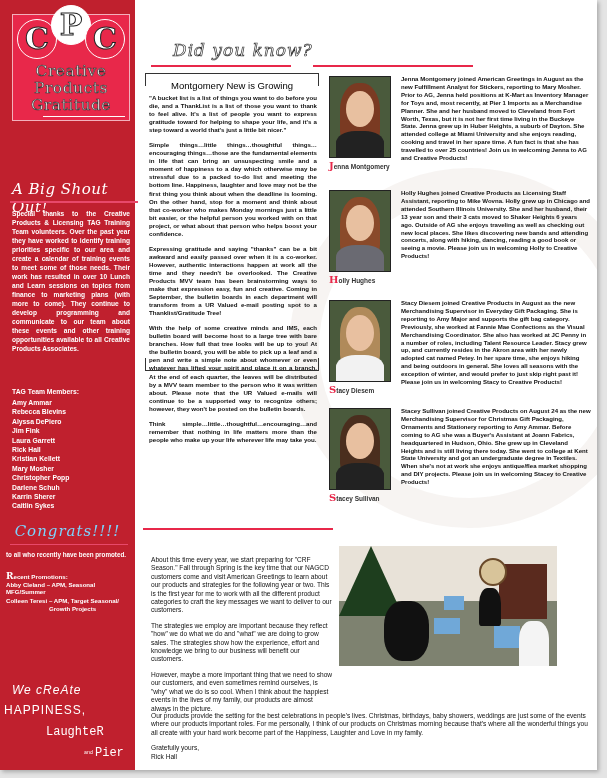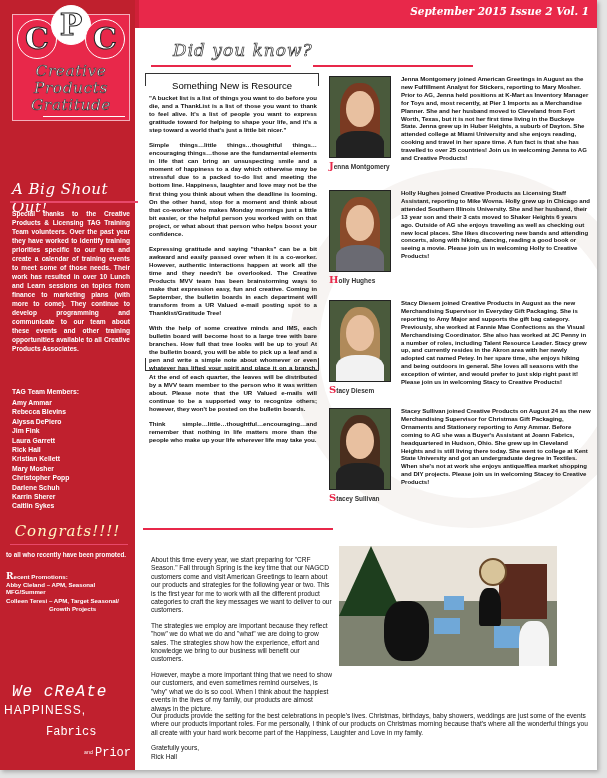--- a/index.html
+++ b/index.html
@@ -2,36 +2,36 @@
 <html><head>
 <meta charset="utf-8">
 <style>
   html, body { margin: 0; padding: 0; }
   body { width: 607px; height: 778px; background: #e4e4e4; position: relative; overflow: hidden; font-family: "Liberation Sans", sans-serif; }
   .page { position: absolute; left: 0; top: 0; width: 597px; height: 770px; background: #ffffff; box-shadow: 2px 2px 4px rgba(0,0,0,0.25); overflow: hidden; }
   .sidebar { position: absolute; left: 0; top: 0; width: 135px; height: 770px; background: #c0202e; color: #fff; }
   .logo-box { position: absolute; left: 12px; top: 14px; width: 116px; height: 105px; background: #e8284a; border: 1px solid #f3b0bc; }
   .logo-circle { position: absolute; top: -4px; width: 38px; height: 38px; border-radius: 50%; background: #e8284a; border: 1.5px solid #fff; text-align: center; line-height: 38px; font-family: "DejaVu Serif", serif; font-size: 30px; font-weight: bold; color: #fff; -webkit-text-stroke: 1px #222; }
   .logo-circle.mid { background: #fff; color: #fff; top: -10px; }
-  .logo-title { position: absolute; left: 4px; top: 48px; width: 108px; text-align: center; font-family: "DejaVu Serif", serif; font-style: italic; font-size: 15.5px; line-height: 17px; color: #eee; -webkit-text-stroke: 0.6px #333; letter-spacing: 0.5px; }
+  .logo-title { position: absolute; left: 4px; top: 48px; width: 108px; text-align: center; font-family: "DejaVu Serif", serif; font-size: 15.5px; line-height: 17px; color: #eee; -webkit-text-stroke: 0.6px #333; letter-spacing: 0.5px; }
   .logo-underline { position: absolute; left: 30px; right: 4px; bottom: 3px; height: 1px; background: #fff; }
   .shout-title { position: absolute; left: 12px; top: 180px; font-family: "DejaVu Serif", serif; font-style: italic; font-size: 15px; color: #fff; letter-spacing: 0.5px; }
   .shout-line { position: absolute; left: 10px; top: 201px; width: 128px; height: 2px; background: #e8486a; }
   .shout-body { position: absolute; left: 12px; top: 209px; width: 118px; font-size: 6.6px; line-height: 9px; text-align: justify; font-weight: bold; }
   .tag-head { position: absolute; left: 12px; top: 388px; font-size: 6.8px; font-weight: bold; }
   .tag-list { position: absolute; left: 12px; top: 398px; margin: 0; padding: 0; list-style: none; font-size: 6.8px; line-height: 9.4px; font-weight: bold; }
-  .congrats { position: absolute; left: 0; top: 522px; width: 135px; text-align: center; font-family: "DejaVu Serif", serif; font-style: italic; font-size: 15px; color: #fef9c3; letter-spacing: 1px; }
+  .congrats { position: absolute; left: 0; top: 522px; width: 135px; text-align: center; font-family: "DejaVu Serif", serif; font-style: italic; font-size: 15px; color: #7dd3fc; letter-spacing: 1px; }
   .congrats-line { position: absolute; left: 10px; top: 544px; width: 118px; height: 1px; background: #e8486a; }
   .congrats-sub { position: absolute; left: 6px; top: 551px; font-size: 6.3px; font-weight: bold; }
   .promo-head { position: absolute; left: 6px; top: 571px; font-size: 6.2px; font-weight: bold; }
   .promo-head .dropcap { font-size: 9px; font-family: "DejaVu Serif", serif; }
   .promo-1 { position: absolute; left: 6px; top: 581px; font-size: 6.1px; font-weight: bold; }
   .promo-2 { position: absolute; left: 6px; top: 597px; font-size: 6.1px; font-weight: bold; line-height: 8px; }
   .promo-2 .indent { display: block; padding-left: 43px; }
-  .motto-1 { position: absolute; left: 12px; top: 683px; font-family: Liberation Mono, monospace; font-style: italic; font-size: 16px; letter-spacing: 1px; }
+  .motto-1 { position: absolute; left: 12px; top: 683px; font-family: Liberation Sans, sans-serif; font-style: italic; font-size: 12px; letter-spacing: 1px; }
   .motto-2 { position: absolute; left: 4px; top: 703px; font-family: Liberation Sans, sans-serif; font-size: 12px; letter-spacing: 1px; }
   .motto-3 { position: absolute; left: 46px; top: 725px; font-family: "Liberation Mono", monospace; font-size: 12px; }
   .motto-4 { position: absolute; left: 84px; top: 746px; font-family: "Liberation Mono", monospace; font-size: 12px; }
   .motto-and { font-size: 5px; vertical-align: middle; margin-right: 2px; }
   .topbar { position: absolute; left: 135px; top: 0; width: 462px; height: 28px; background: #e8284a; border-left: 4px solid #d02038; }
   .issue { position: absolute; right: 12px; top: 5px; font-family: "DejaVu Serif", serif; font-style: italic; font-weight: bold; font-size: 10.5px; color: #fff; }
   .main { position: absolute; left: 139px; top: 28px; width: 458px; height: 742px; background: #fff; }
   .watermark { position: absolute; left: 150px; top: 140px; width: 300px; height: 300px; border-radius: 50%; border: 30px solid #f4efec; opacity: 0.7; }
   .sec-title { position: absolute; font-family: "DejaVu Serif", serif; font-style: italic; font-size: 17px; color: #fff; -webkit-text-stroke: 0.7px #333; letter-spacing: 1px; }
   .sec-line { position: absolute; height: 1.5px; background: #e8284a; }
@@ -114,35 +114,32 @@
       <span class="dropcap">R</span><span>ecent Promotions:</span>
     </div>
     <div class="promo-1">Abby Cleland – APM, Seasonal MFG/Summer</div>
     <div class="promo-2">
       <span>Colleen Teresi – APM, Target Seasonal/</span>
       <span class="indent">Growth Projects</span>
     </div>
 
     <div class="motto-1">We cReAte</div>
     <div class="motto-2">HAPPINESS,</div>
-    <div class="motto-3">Fabrics</div>
-    <div class="motto-4"><span class="motto-and">and</span><span>Prior</span></div>
+    <div class="motto-3">LaughteR</div>
+    <div class="motto-4"><span class="motto-and">and</span><span>Pier</span></div>
   </div>
 
-  <div class="topbar">
-    <div class="issue">September 2015 Issue 2 Vol. 1</div>
-  </div>
 
   <div class="main">
     <div class="watermark"></div>
 
     <div class="sec-title dyk-title">Did you know?</div>
     <div class="sec-line dyk-line"></div>
     <div class="bracket-top"></div>
-    <div class="dyk-head">Something New is Resource</div>
+    <div class="dyk-head">Montgomery New is Growing</div>
     <div class="dyk-body">
       <p>"A bucket list is a list of things you want to do before you die, and a ThankList is a list of those you want to thank to feel alive. It's a list of people you want to express gratitude toward for helping to shape your life, and it's a step toward a world that's just a little bit nicer."</p>
       <p>Simple things…little things…thoughtful things…encouraging things…those are the fundamental elements in life that can bring an unsuspecting smile and a moment of happiness to a day which otherwise may be stressful due to a packed to-do list and meeting the bottom line. Happiness, laughter and love may not be the first thing you think about when the deadline is looming. On the other hand, stop for a moment and think about that co-worker who makes Monday mornings just a little bit easier, or the helpful person you worked with on that project, or what about that person who helps boost your confidence.</p>
       <p>Expressing gratitude and saying "thanks" can be a bit awkward and easily passed over when it is a co-worker. However, authentic interactions happen at work all the time and they needn't be overlooked. The Creative Products MVV team has been brainstorming ways to make that expression easy, fun and creative. Coming in September, the bulletin boards in each department will transform from a UR Valued e-mail posting spot to a Thanklist/Gratitude Tree!</p>
       <p>With the help of some creative minds and IMS, each bulletin board will become host to a large tree with bare branches. How full that tree looks will be up to you! At the bulletin board, you will be able to pick up a leaf and a pen and write a simple note about whomever or even whatever has lifted your spirit and place it on a branch. At the end of each quarter, the leaves will be distributed by a MVV team member to the person who it was written about. Please note that the UR Valued e-mails will continue to be a supported way to recognize others; however, they won't be posted on the bulletin boards.</p>
       <p>Think simple…little…thoughtful…encouraging…and remember that nothing in life matters more than the people who make up your life wherever life may take you.</p>
     </div>
     <div class="bracket-bot"></div>
 
     <div class="sec-line spot-line"></div>

